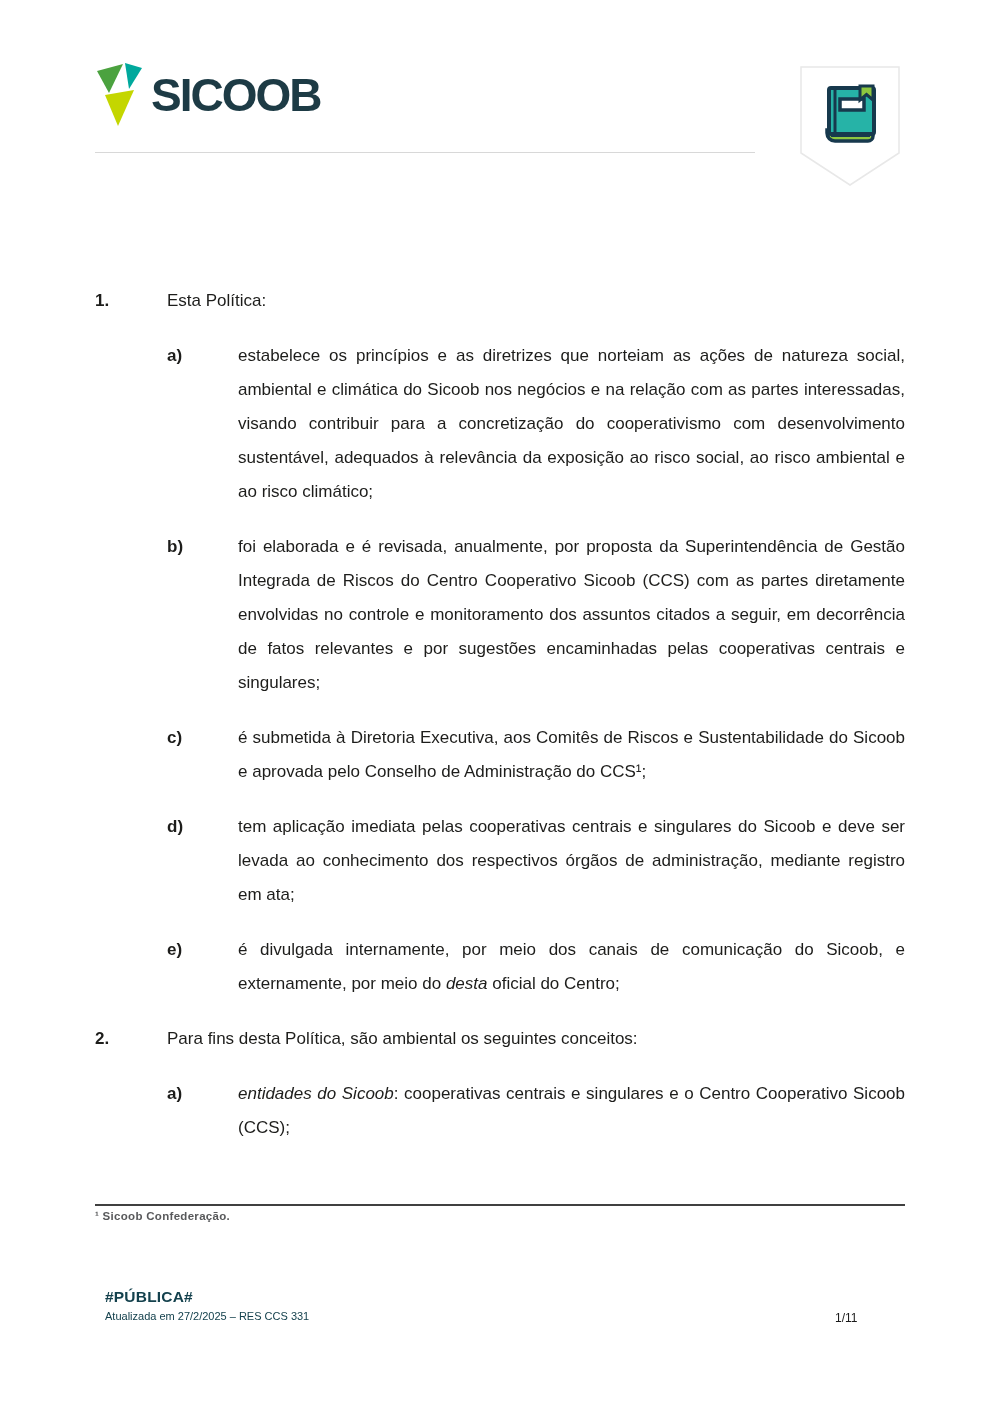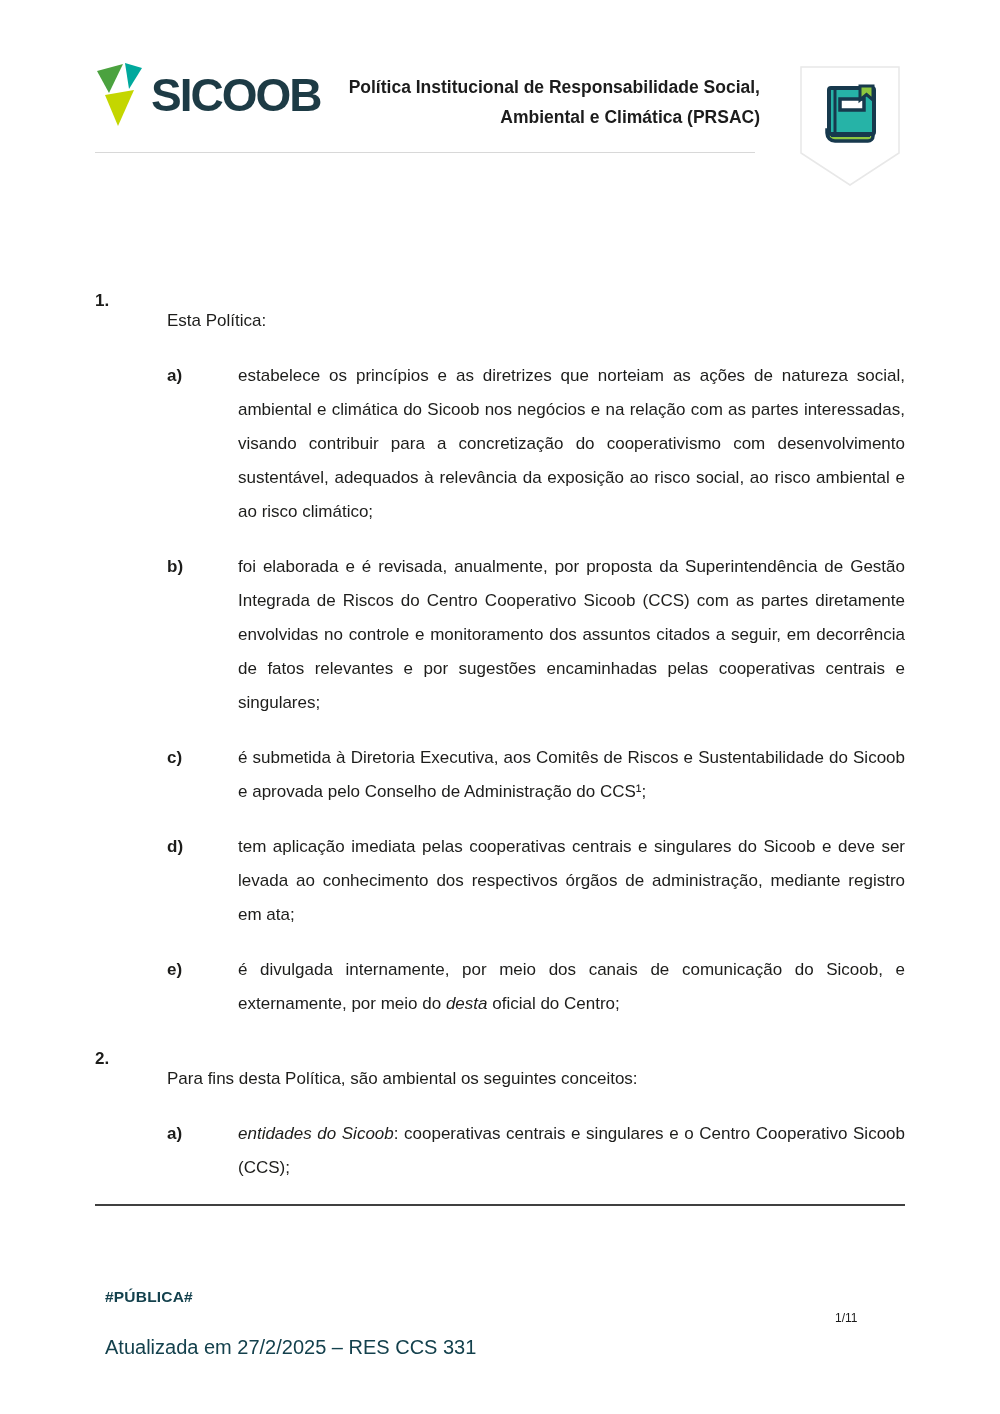--- a/index.html
+++ b/index.html
@@ -45,63 +45,59 @@
     display:flex; align-items:center; gap:11px;
   }
   .dept-label { font-size:16.5px; color:#a7a9ac; letter-spacing:0.2px; }
   .hex-outline { fill:none; stroke:#c4c4c4; stroke-width:2.6; stroke-linejoin:round; }
   .hex-excl    { stroke:#b0b0b0; stroke-width:3.2; stroke-linecap:round; fill:#b0b0b0; }
 
   
   .doc-body { position:absolute; left:95px; top:284px; width:810px; font-size:17px; line-height:34px; }
   .item-heading { display:flex; margin-bottom:21px; }
   .item-number { width:72px; flex:0 0 72px; font-weight:700; }
-  .item-text { flex:1;margin-top:20px; }
+  .item-text { flex:1; }
   .subitem { display:flex; margin-left:72px; margin-bottom:21px; }
   .sub-label { width:71px; flex:0 0 71px; font-weight:700; }
   .sub-par { flex:1; text-align:justify; text-align-last:left; }
   .sub-par .it { font-style:italic; }
 
   
   .footnote { position:absolute; left:95px; top:1204px; width:810px; }
   .footnote-rule { border-top:2px solid #404040; }
   .footnote-text { padding-top:4px; font-size:11.5px; font-weight:700; color:#58595b; letter-spacing:0.3px; }
 
   
   .footer-classification {
     position:absolute; left:105px; top:1288px;
     font-size:15.5px; font-weight:700; color:var(--footer-teal,#14414D); letter-spacing:0.2px;
   }
   .footer-updated {
     position:absolute; left:105px; top:1310px;
-    font-size:20px; color:var(--footer-teal,#14414D);margin-top:26px;
+    font-size:11px; color:var(--footer-teal,#14414D);
   }
   .footer-page {
     position:absolute; left:835px; top:1311px;
     font-size:12px; color:#1a1a1a;
   }
 </style>
 </head>
 <body>
 
 <div class="page">
 
   <div class="logo">
     <svg class="logo-mark" width="48" height="66" viewBox="0 0 48 66" aria-hidden="true">
       <polygon class="tri-green" points="2,9 28,2 14,31"></polygon>
       <polygon class="tri-teal" points="30,1 47,6 34,27"></polygon>
       <polygon class="tri-lime" points="10,33 39,28 23,64"></polygon>
     </svg>
     <span class="logo-word">SICOOB</span>
   </div>
 
-  <div class="doc-title">
-    <div>Política Institucional de Responsabilidade Social,</div>
-    <div>Ambiental e Climática (PRSAC)</div>
-  </div>
 
   <div class="badge">
     <svg width="100" height="122" viewBox="0 0 100 122" aria-hidden="true">
       <path class="badge-shape" d="M1,1 H99 V87 L50,119 L1,87 Z"></path>
       <g transform="translate(22,20)">
         <path class="book-accent" d="M6 44 h42 a3 3 0 0 1 3 3 v3 a5 5 0 0 1 -5 5 H13 a8 8 0 0 1 -8 -8 v-3 z" stroke-width="3.5"></path>
         <line class="book-line" x1="9" y1="50" x2="48" y2="50" stroke-width="2"></line>
         <rect class="book-cover" x="7" y="2" width="45" height="46" rx="2" stroke-width="4"></rect>
         <line class="book-line" x1="13" y1="3" x2="13" y2="47" stroke-width="3"></line>
         <rect class="book-label" x="18" y="13" width="24" height="11" stroke-width="3.5"></rect>
@@ -143,19 +139,20 @@
         <span class="item-text">Para fins desta Política, são ambiental os seguintes conceitos:</span>
       </div>
       <div class="subitem">
         <span class="sub-label">a)</span>
         <div class="sub-par"><span class="it">entidades do Sicoob</span><span>: cooperativas centrais e singulares e o Centro Cooperativo Sicoob (CCS);</span></div>
       </div>
     </div>
 
   <div class="footnote">
     <div class="footnote-rule"></div>
+    <div class="footnote-text">¹ Sicoob Confederação.</div>
   </div>
 
   <div class="footer-classification">#PÚBLICA#</div>
   <div class="footer-updated">Atualizada em 27/2/2025 – RES CCS 331</div>
   <div class="footer-page">1/11</div>
 
 </div>
 
 </body></html>

